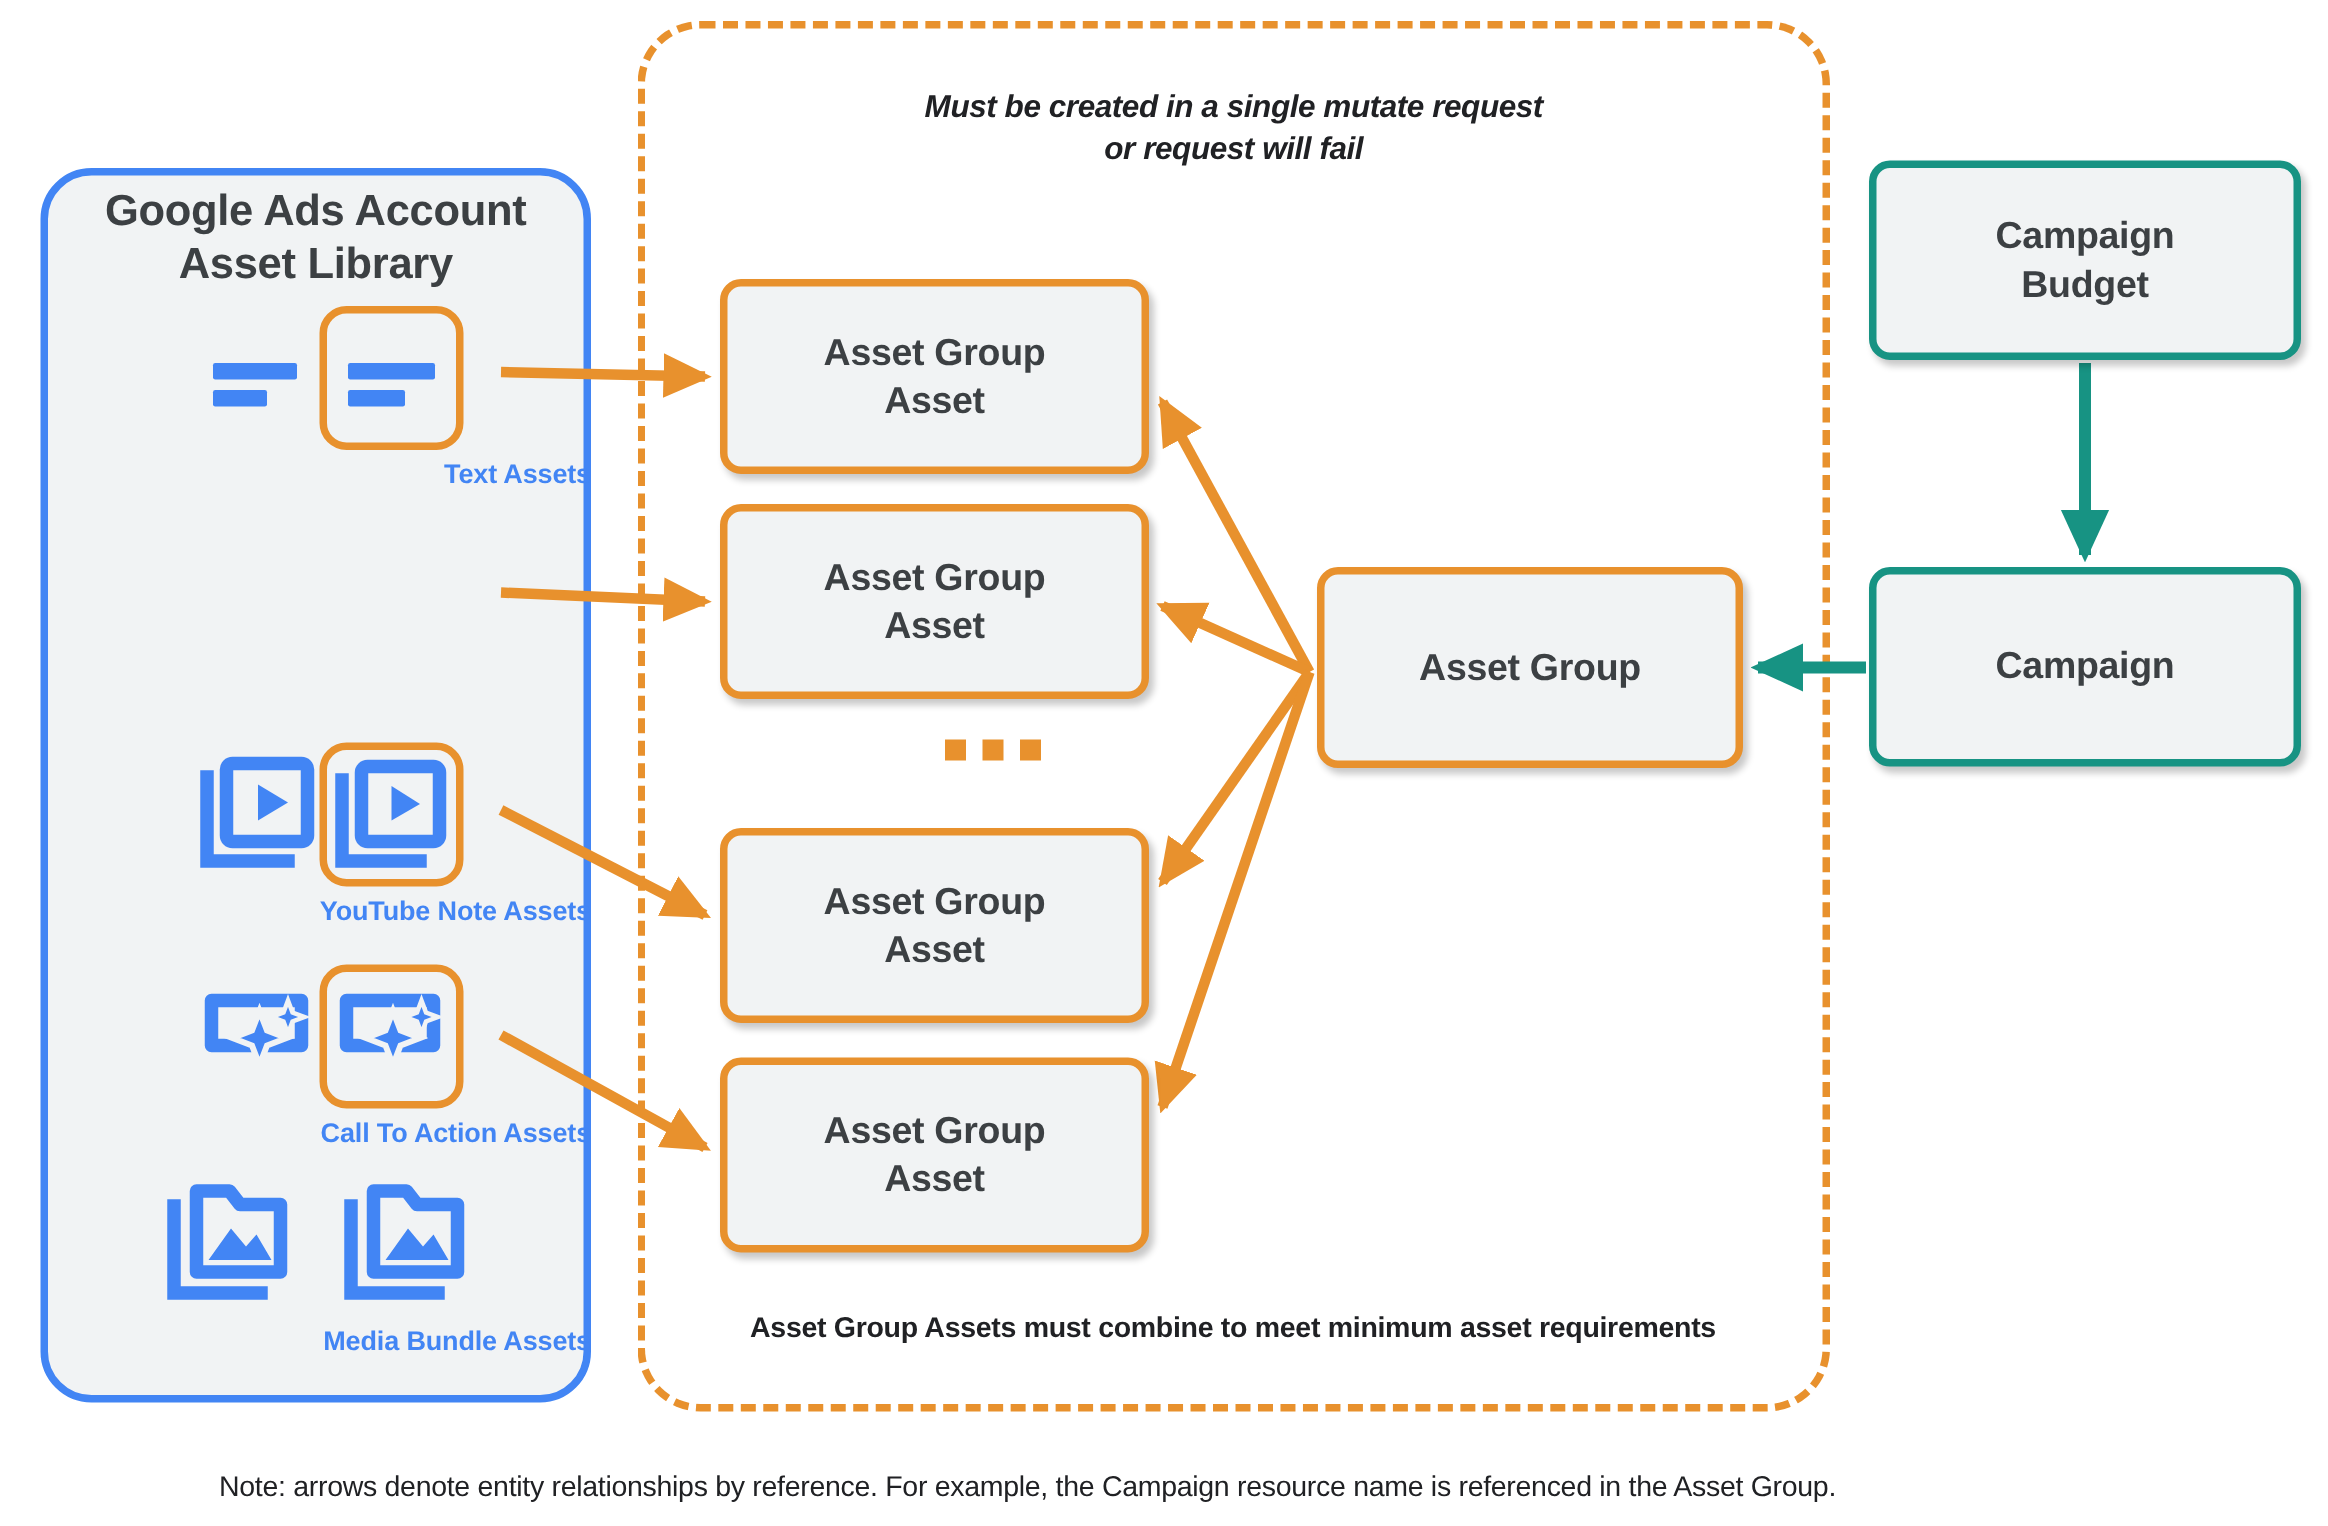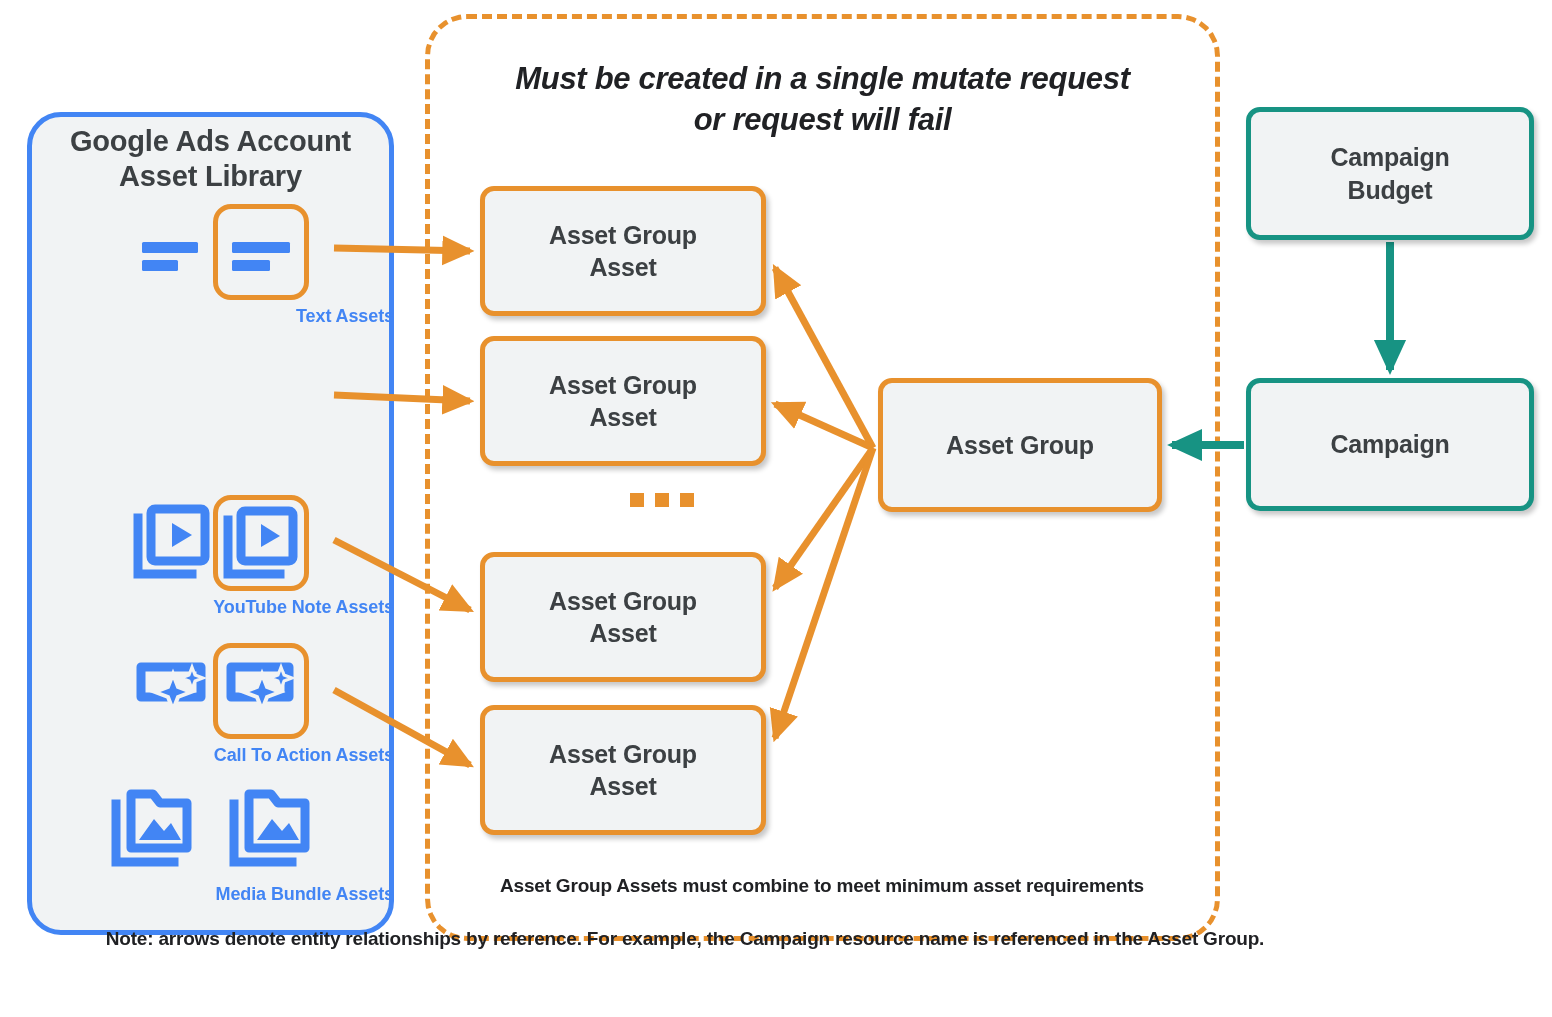--- a/index.html
+++ b/index.html
@@ -99,21 +99,21 @@
     border-radius: 42px;
     box-sizing: border-box;
     background: transparent;
   }
   #mutate-note {
     position: absolute;
     left: 440px;
     top: 58px;
     width: 765px;
     text-align: center;
-    font-size: 31px;
+    font-size: 21px;
     font-style: italic;
     font-weight: bold;
     line-height: 1.33;
     color: #202124;
     letter-spacing: -0.3px;
   }
   #min-requirements {
     position: absolute;
     left: 432px;
     top: 875px;
@@ -187,25 +187,25 @@
     background: #e8912d;
   }
   #ellipsis i:nth-child(1) { left: 0; }
   #ellipsis i:nth-child(2) { left: 25px; }
   #ellipsis i:nth-child(3) { left: 50px; }
 
   
   #footer-note {
     position: absolute;
     left: 0;
-    top: 928px;
+    top: 981px;
     width: 1370px;
     text-align: center;
     font-size: 19px;
-    font-weight: bold;
+    font-weight: normal;
     color: #202124;
     letter-spacing: -0.2px;
   }
 </style>
 </head>
 <body>
 
 <div id="stage">
 
   <div id="asset-library"></div>

